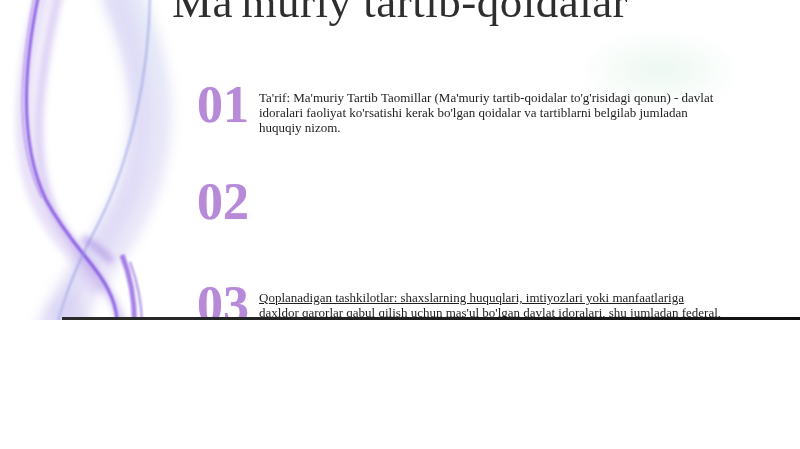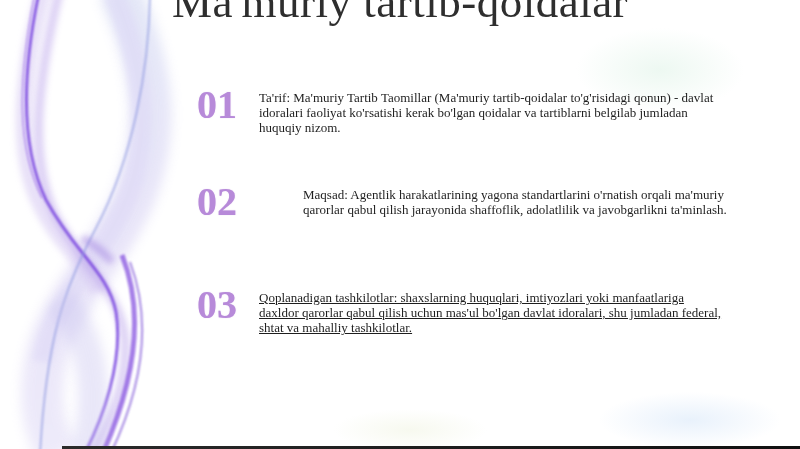--- a/index.html
+++ b/index.html
@@ -4,21 +4,21 @@
 <style>
   html, body { margin: 0; padding: 0; }
   body {
     width: 800px; height: 449px;
     font-family: "Liberation Serif", "DejaVu Serif", serif;
     background: #ffffff;
     overflow: hidden;
   }
   .slide {
     position: relative;
-    width: 800px; height: 449px;
+    width: 800px; height: 320px;
     background: #ffffff;
     overflow: hidden;
   }
   
   .bg-blob { position: absolute; pointer-events: none; }
   .blob-a {
     left: 540px; top: 10px; width: 240px; height: 120px;
     background: radial-gradient(closest-side, rgba(215,240,225,0.45), rgba(215,240,225,0) 70%);
   }
   .blob-b {
@@ -51,21 +51,21 @@
     display: flex;
     align-items: flex-start;
   }
   .item-1 { top: 85px; }
   .item-2 { top: 182px; gap: 44px; }
   .item-3 { top: 285px; justify-content: flex-end; }
   .num {
     flex: 0 0 44px;
     width: 44px;
     font-weight: bold;
-    font-size: 40px;
+    font-size: 52px;
     line-height: 40px;
     color: #b78ad9;
     text-shadow: 0 0 1px rgba(183,138,217,0.5);
   }
   .txt {
     margin: 0 0 0 18px;
     padding-top: 5px;
     font-size: 13px;
     line-height: 15.2px;
     color: #1e1e1e;
@@ -131,21 +131,20 @@
     <div>Ma'muriy tartib-qoidalar</div>
   </header>
 
   <section>
     <div class="item item-1">
       <span class="num">01</span>
       <p class="txt">Ta'rif: Ma'muriy Tartib Taomillar (Ma'muriy tartib-qoidalar to'g'risidagi qonun) - davlat idoralari faoliyat ko'rsatishi kerak bo'lgan qoidalar va tartiblarni belgilab jumladan huquqiy nizom.</p>
     </div>
     <div class="item item-2">
       <span class="num">02</span>
-      <p class="txt">Maqsad: Agentlik harakatlarining yagona standartlarini o'rnatish orqali ma'muriy qarorlar qabul qilish jarayonida shaffoflik, adolatlilik va javobgarlikni ta'minlash.</p>
     </div>
     <div class="item item-3">
       <span class="num">03</span>
       <p class="txt">Qoplanadigan tashkilotlar: shaxslarning huquqlari, imtiyozlari yoki manfaatlariga daxldor qarorlar qabul qilish uchun mas'ul bo'lgan davlat idoralari, shu jumladan federal, shtat va mahalliy tashkilotlar.</p>
     </div>
   </section>
 
   <div class="bottom-bar"></div>
 
 </div>

